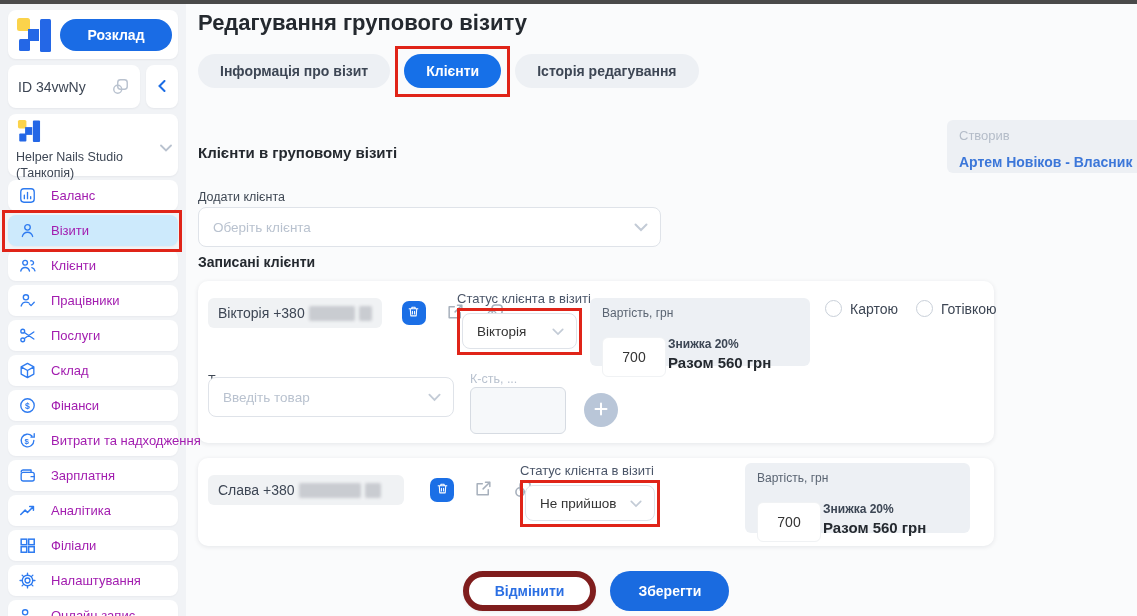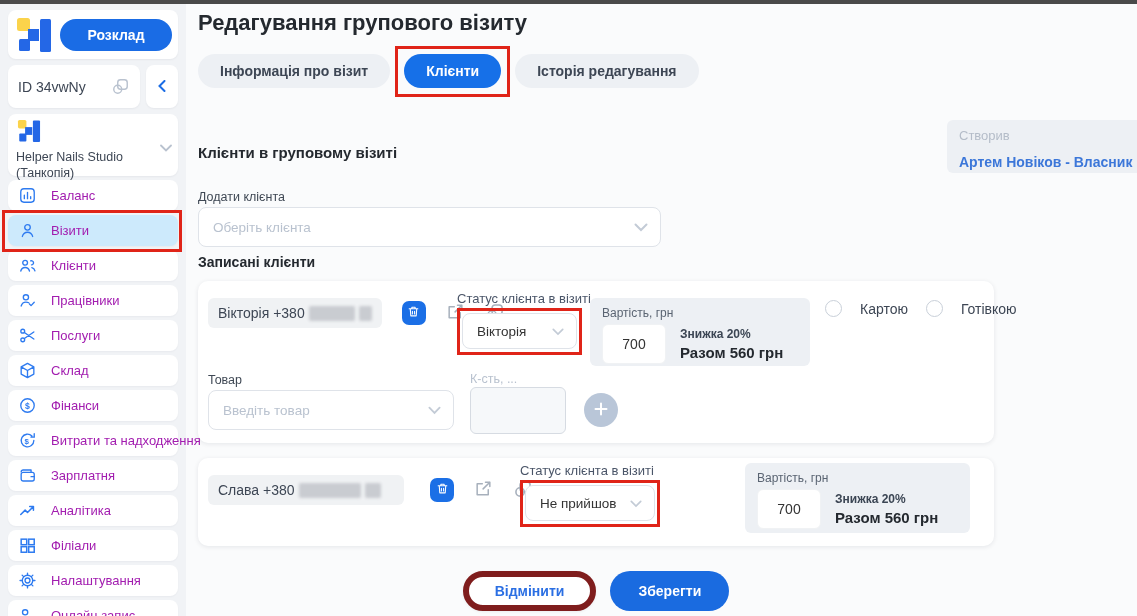--- a/index.html
+++ b/index.html
@@ -71,33 +71,33 @@
                align-items:center; justify-content:center; cursor:pointer; }
   .ghost-icon { background:none; border:none; cursor:pointer; display:flex; align-items:center; padding:0; }
 
   .status-group { position:absolute; width:170px; }
   .status-label { font-size:13px; color:#4a5568; white-space:nowrap; }
   .status-select { margin-top:7px; width:115px; height:36px; position:relative; }
   .status-select .value { font-size:13.5px; }
 
   .price-panel { position:absolute; background:#edf0f4; border-radius:6px; padding:8px 12px; }
   .price-label { font-size:12px; color:#5a6472; }
-  .price-row { display:flex; align-items:center; margin-top:4px; gap:14px; }
+  .price-row { display:flex; margin-top:17px; gap:2px; }
   .price-input { width:64px; height:40px; background:#fff; border:1px solid #f0f2f4; border-radius:6px;
                  font-size:14px; color:#333; text-align:center; font-family:inherit; }
   .discount-line { font-size:12px; font-weight:600; color:#3c4654; }
   .total-line { font-size:15px; font-weight:700; color:#24292f; margin-top:3px; white-space:nowrap; }
 
   .radio-group { position:absolute; display:flex; gap:18px; }
-  .radio-item { display:flex; align-items:center; gap:18px; cursor:pointer;text-align:center; }
+  .radio-item { display:flex; align-items:center; gap:8px; cursor:pointer;text-align:center; }
   .radio-circle { width:17px; height:17px; border:1.5px solid #c9d0d9; border-radius:50%; background:#fff; }
   .radio-label { font-size:14px; color:#3d4654; }
 
   .product-label { position:absolute; left:10px; top:92px; }
-  .product-select { position:absolute; left:10px; top:109px; width:246px; height:40px; }
+  .product-select { position:absolute; left:10px; top:96px; width:246px; height:40px; }
   .qty-label { position:absolute; left:272px; top:91px; font-size:12.5px; color:#b9c2cf; }
   .qty-input { position:absolute; left:272px; top:106px; width:96px; height:47px; background:#f6f8fa;
                border:1px solid #d6dbe2; border-radius:6px; font-family:inherit; font-size:14px; padding:0 10px; }
   .plus-btn { position:absolute; left:386px; top:112px; width:34px; height:34px; border-radius:50%;
               background:#b9c6d8; border:none; display:flex; align-items:center; justify-content:center; cursor:pointer; }
 
   .footer-actions { position:absolute; left:198px; top:571px; width:796px; display:flex; justify-content:center; gap:14px; }
   .btn { height:40px; border-radius:20px; font-family:inherit; font-size:14px; font-weight:700; cursor:pointer; }
   .btn-cancel { background:#fff; color:#2b6fe3; border:6px solid #7f1d1d; padding:0 26px;
                 box-shadow:0 1px 3px rgba(16,24,40,.06); }

